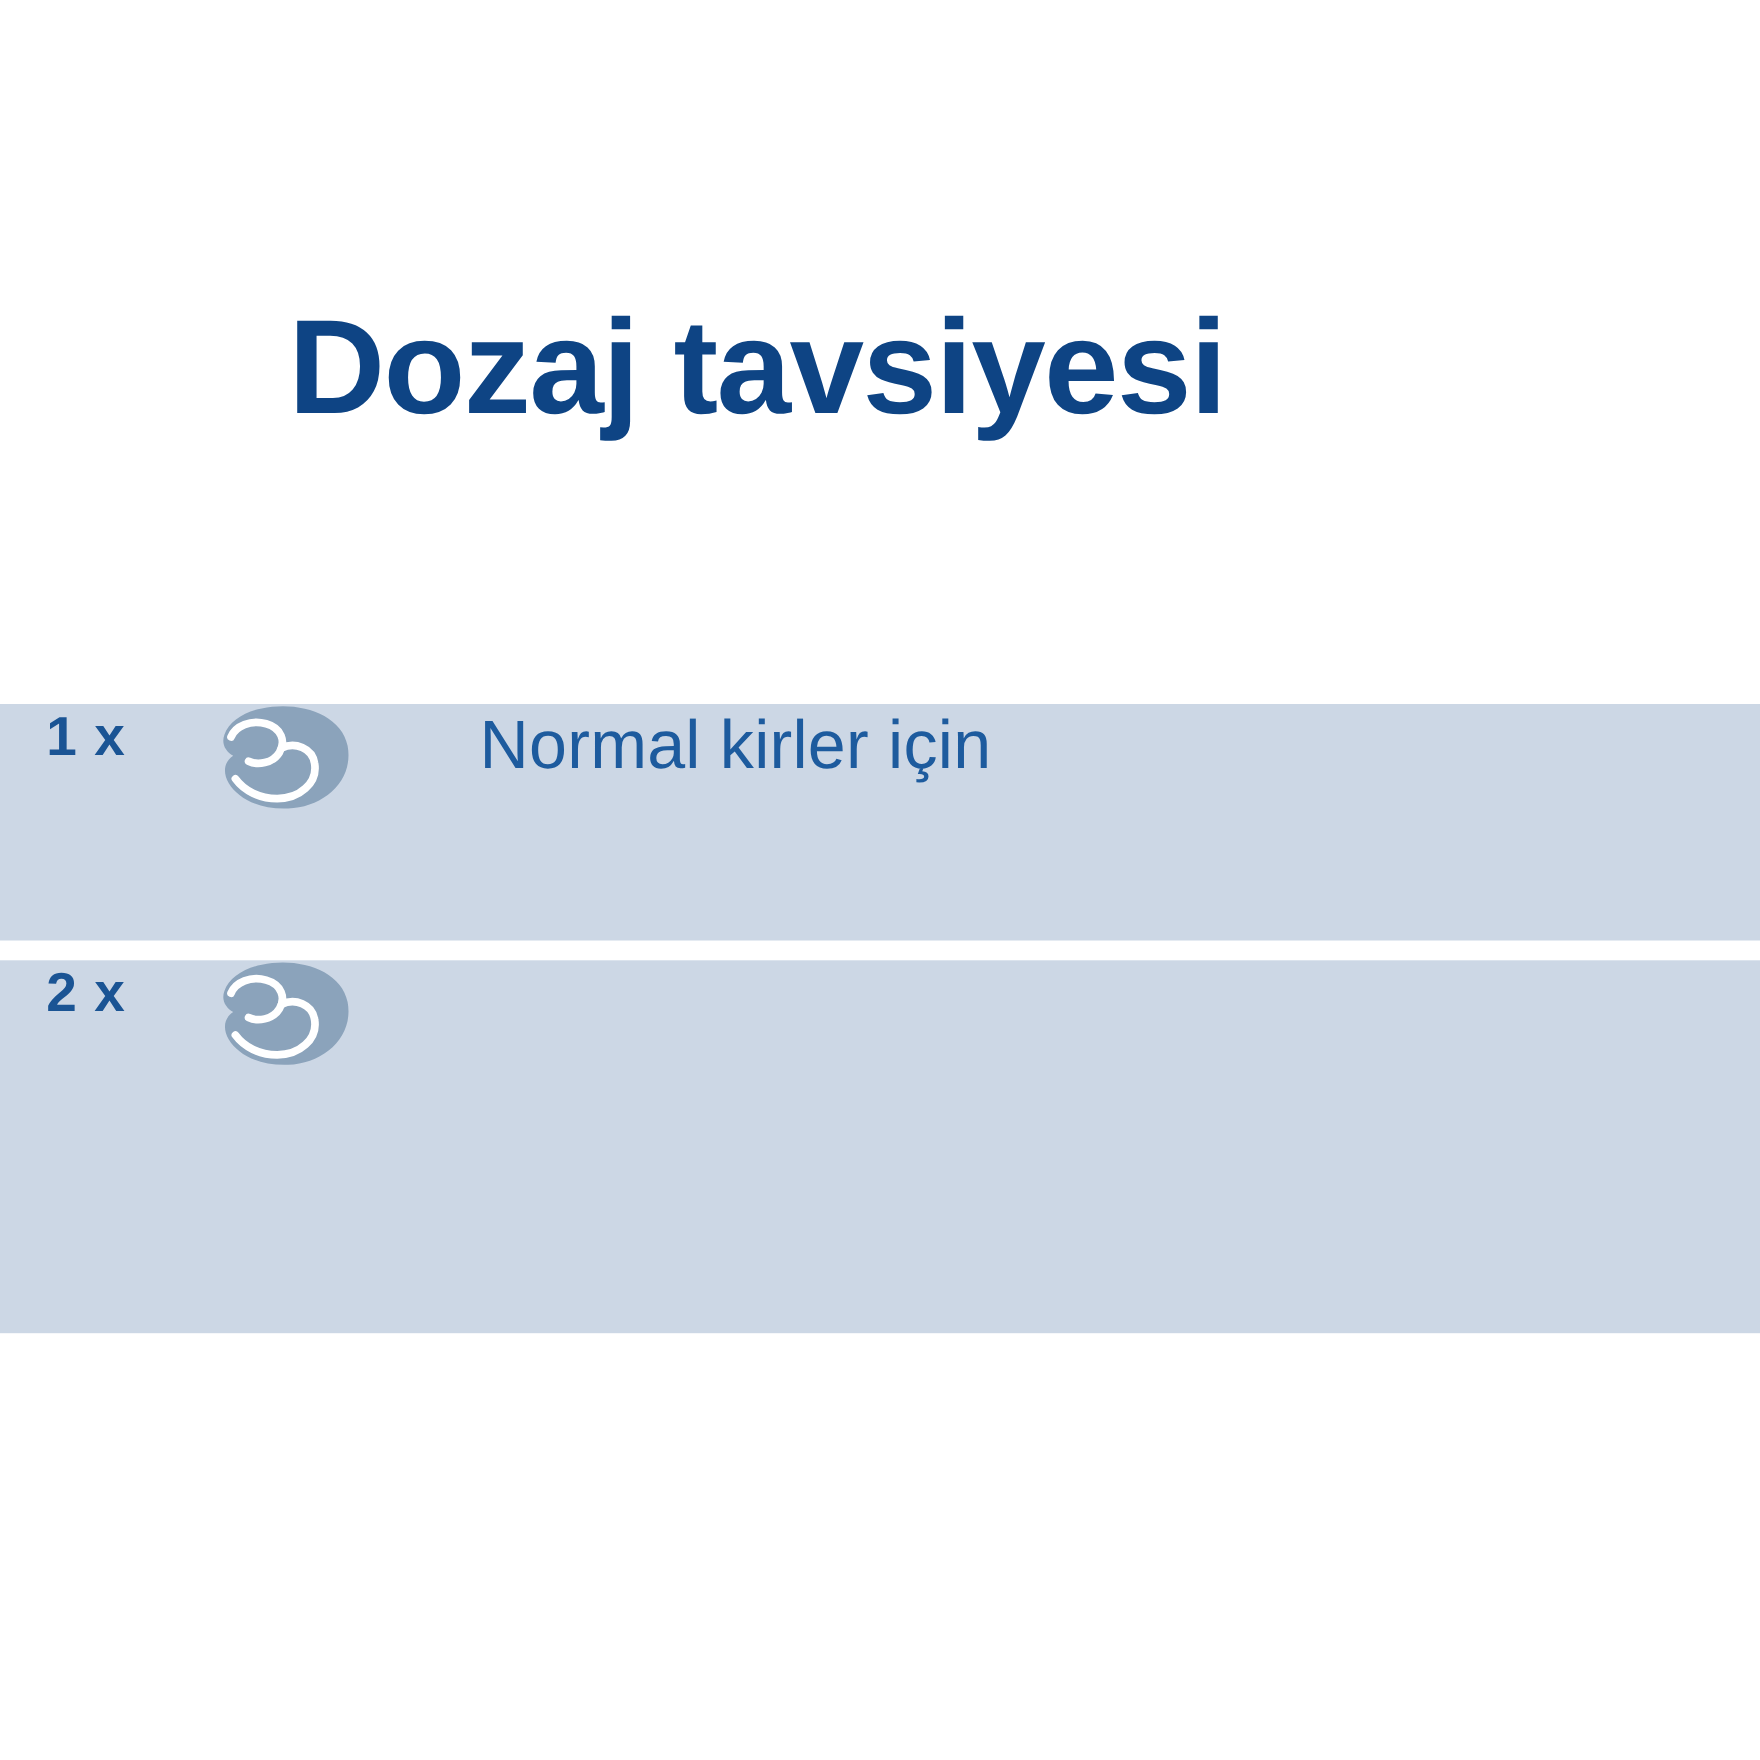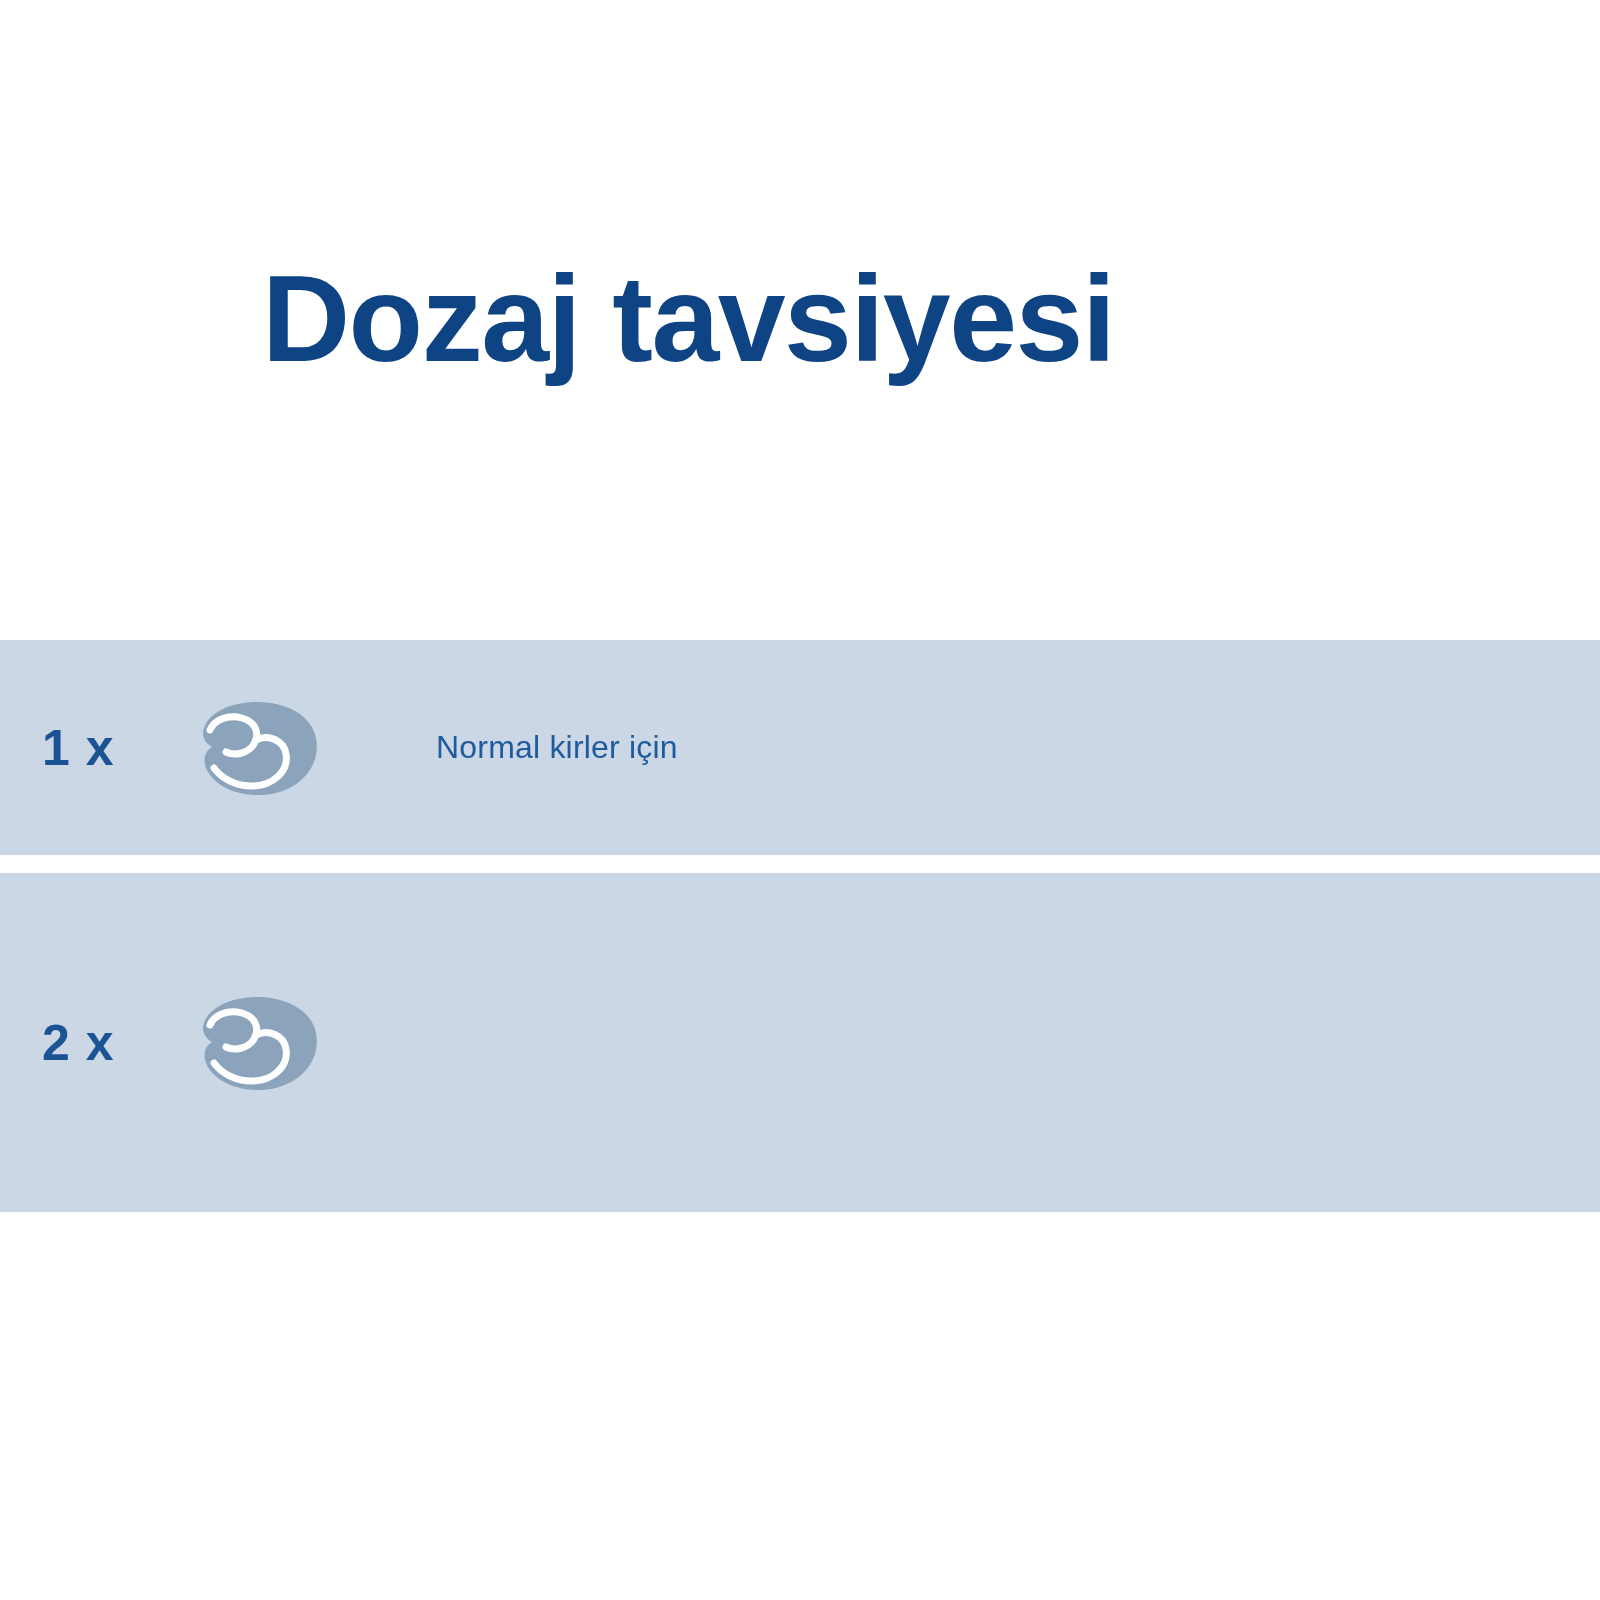--- a/index.html
+++ b/index.html
@@ -20,21 +20,21 @@
     position: relative;
     width: 1600px;
     height: 1600px;
     background: #ffffff;
   }
 
   
   .title {
     position: absolute;
     left: 262px;
-    top: 258px;
+    top: 272px;
     font-size: 122px;
     line-height: 1.0;
     font-weight: 700;
     letter-spacing: -1.5px;
     color: #0e4484;
     white-space: nowrap;
   }
 
   
   .bands {
@@ -42,21 +42,21 @@
     left: 0;
     top: 640px;
     width: 1600px;
   }
 
   .band {
     position: relative;
     width: 1600px;
     background: #ccd7e5;
     display: flex;
-    align-items: center;
+    align-items: flex-start;
     box-sizing: border-box;
     gap: 44px;
   }
 
   .band--one {
     height: 215px;
     padding-left: 42px;
   }
 
   .band-gap {
@@ -83,21 +83,21 @@
   .band-icon {
     flex: 0 0 auto;
     width: 122px;
     height: 96px;
     margin-right: 72px;
     display: block;
   }
 
   .band-text {
     flex: 1 1 auto;
-    font-size: 32px;
+    font-size: 62px;
     line-height: 1.22;
     color: #1d5b9e;
     letter-spacing: 0.2px;
   }
 
   .band-text-row {
     display: flex;
     align-items: baseline;
     white-space: nowrap;
   }

